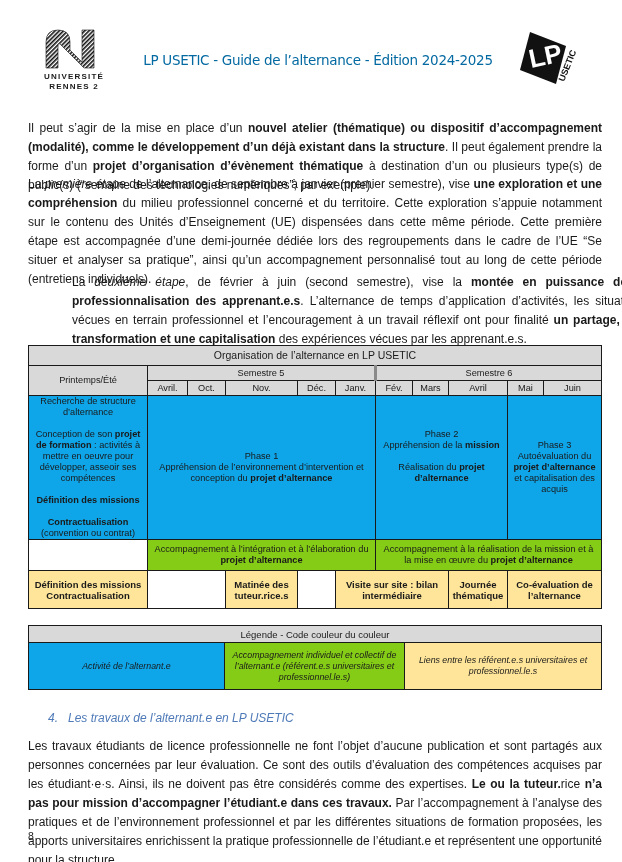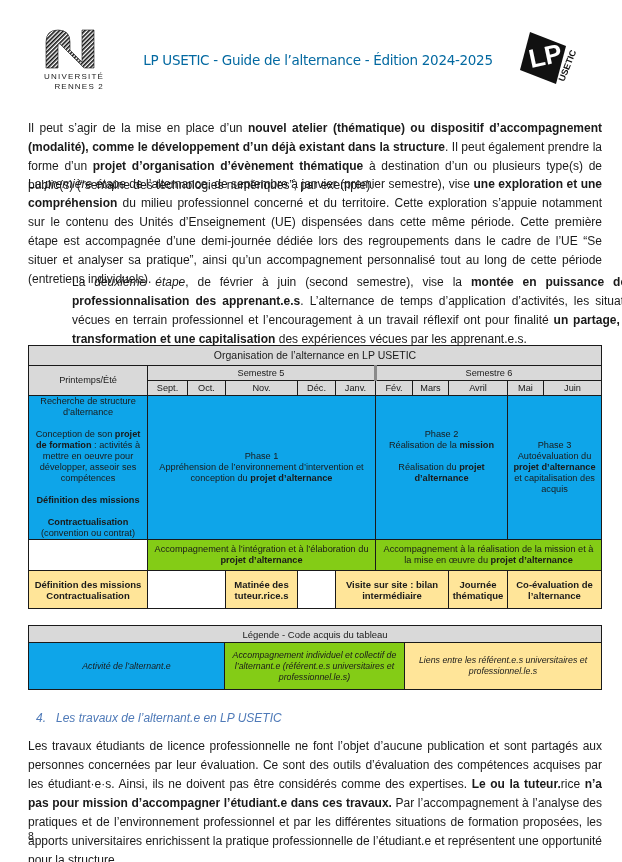--- a/index.html
+++ b/index.html
@@ -1,21 +1,21 @@
 <!DOCTYPE html>
 <html><head>
 <meta charset="utf-8">
 <style>
   html, body { margin:0; padding:0; background:#ffffff; }
   body { width:622px; height:862px; position:relative; overflow:hidden; font-family:"Liberation Sans", sans-serif; color:#1a1a1a; }
   .abs { position:absolute; }
   
   .logo-ur { left:44px; top:28px; width:56px; height:64px; }
   .logo-ur .mark { position:absolute; left:0; top:0; width:52px; height:42px; }
-  .logo-ur .txt { position:absolute; left:0; top:44px; width:60px; font-size:8px; font-weight:normal; letter-spacing:1.2px; line-height:10px; text-align:right; }
+  .logo-ur .txt { position:absolute; left:0; top:44px; width:60px; font-size:8px; font-weight:bold; letter-spacing:1.2px; line-height:10px; text-align:center; }
   .doc-title { left:138px; top:52px; width:360px; text-align:center; font-size:13.5px; color:#0369a1; font-family:"DejaVu Sans", sans-serif; letter-spacing:-0.3px; }
   .logo-lp { left:516px; top:26px; width:64px; height:64px; }
   
   .para { left:28px; width:574px; font-size:12px; line-height:19px; text-align:justify; }
   .p1 { top:119px; }
   .p2 { top:175px; }
   .p3 { top:273px;margin-left:44px; }
   .para b { font-weight:bold; }
   .para i { font-style:italic; }
   
@@ -33,21 +33,21 @@
   .sem-split { border-left:3px solid #8a8a8a !important; }
   .phase-row td { height:142px; }
   .acc-row td { height:30px; }
   .act-row td { height:37px; font-weight:bold; font-size:9.5px; }
   
   table.leg { position:absolute; left:28px; top:625px; width:573px; border-collapse:collapse; table-layout:fixed; font-size:8.8px; }
   table.leg td { border:1px solid #1a1a1a; text-align:center; vertical-align:middle; padding:0 3px; line-height:11px; font-style:italic; }
   table.leg .lh { font-style:normal; height:16px; font-size:9.5px; }
   table.leg .lb td { height:46px; }
   
-  .sec-title { left:36px; top:711px; font-size:12px; font-style:italic; color:#4f7ab8; }
+  .sec-title { left:48px; top:711px; font-size:12px; font-style:italic; color:#4f7ab8; }
   .sec-title .num { display:inline-block; width:20px; }
   .p4 { top:737px; }
   .page-num { left:28px; top:830px; font-size:10.5px; }
 </style>
 </head>
 <body>
 
 <div class="abs logo-ur">
   <svg class="mark" viewBox="0 0 52 42">
     <defs>
@@ -102,21 +102,21 @@
   <tbody>
       <tr>
     <td colspan="11" class="gray title-cell">Organisation de l’alternance en LP USETIC</td>
   </tr>
   <tr class="sem-row">
     <td rowspan="2" class="gray">Printemps/Été</td>
     <td colspan="5" class="gray">Semestre 5</td>
     <td colspan="5" class="gray sem-split">Semestre 6</td>
   </tr>
   <tr class="month-row">
-    <td class="gray">Sept.</td>
+    <td class="gray">Avril.</td>
     <td class="gray">Oct.</td>
     <td class="gray">Nov.</td>
     <td class="gray">Déc.</td>
     <td class="gray">Janv.</td>
     <td class="gray">Fév.</td>
     <td class="gray">Mars</td>
     <td class="gray">Avril</td>
     <td class="gray">Mai</td>
     <td class="gray">Juin</td>
   </tr>
@@ -130,21 +130,21 @@
       <div style="height:11px"></div>
       <div><b>Contractualisation</b></div>
       <div>(convention ou contrat)</div>
     </td>
     <td colspan="5" class="pink">
       <div class="u">Phase 1</div>
       <div><span>Appréhension de l’environnement d’intervention et conception du </span><b>projet d’alternance</b></div>
     </td>
     <td colspan="3" class="pink">
       <div class="u">Phase 2</div>
-      <div><span>Réalisation de la </span><b>mission</b></div>
+      <div><span>Appréhension de la </span><b>mission</b></div>
       <div style="height:11px"></div>
       <div><span>Réalisation du </span><b>projet d’alternance</b></div>
       <div style="height:22px"></div>
     </td>
     <td colspan="2" class="pink">
       <div class="u">Phase 3</div>
       <div><span>Autoévaluation du </span><b>projet d’alternance</b><span> et capitalisation des acquis</span></div>
     </td>
   </tr>
   <tr class="acc-row">
@@ -168,21 +168,21 @@
   </table>
 
 <table class="leg">
   <colgroup>
       <col style="width:196px">
       <col style="width:180px">
       <col style="width:197px">
     </colgroup>
   <tbody>
       <tr>
-        <td colspan="3" class="gray lh">Légende - Code acquis du tableau</td>
+        <td colspan="3" class="gray lh">Légende - Code couleur du couleur</td>
       </tr>
   <tr class="lb">
     <td class="pink">Activité de l’alternant.e</td>
     <td class="lav">Accompagnement individuel et collectif de l’alternant.e (référent.e.s universitaires et professionnel.le.s)</td>
     <td class="yel">Liens entre les référent.e.s universitaires et professionnel.le.s</td>
   </tr>
 </tbody>
   </table>
 
 <div class="abs sec-title">

